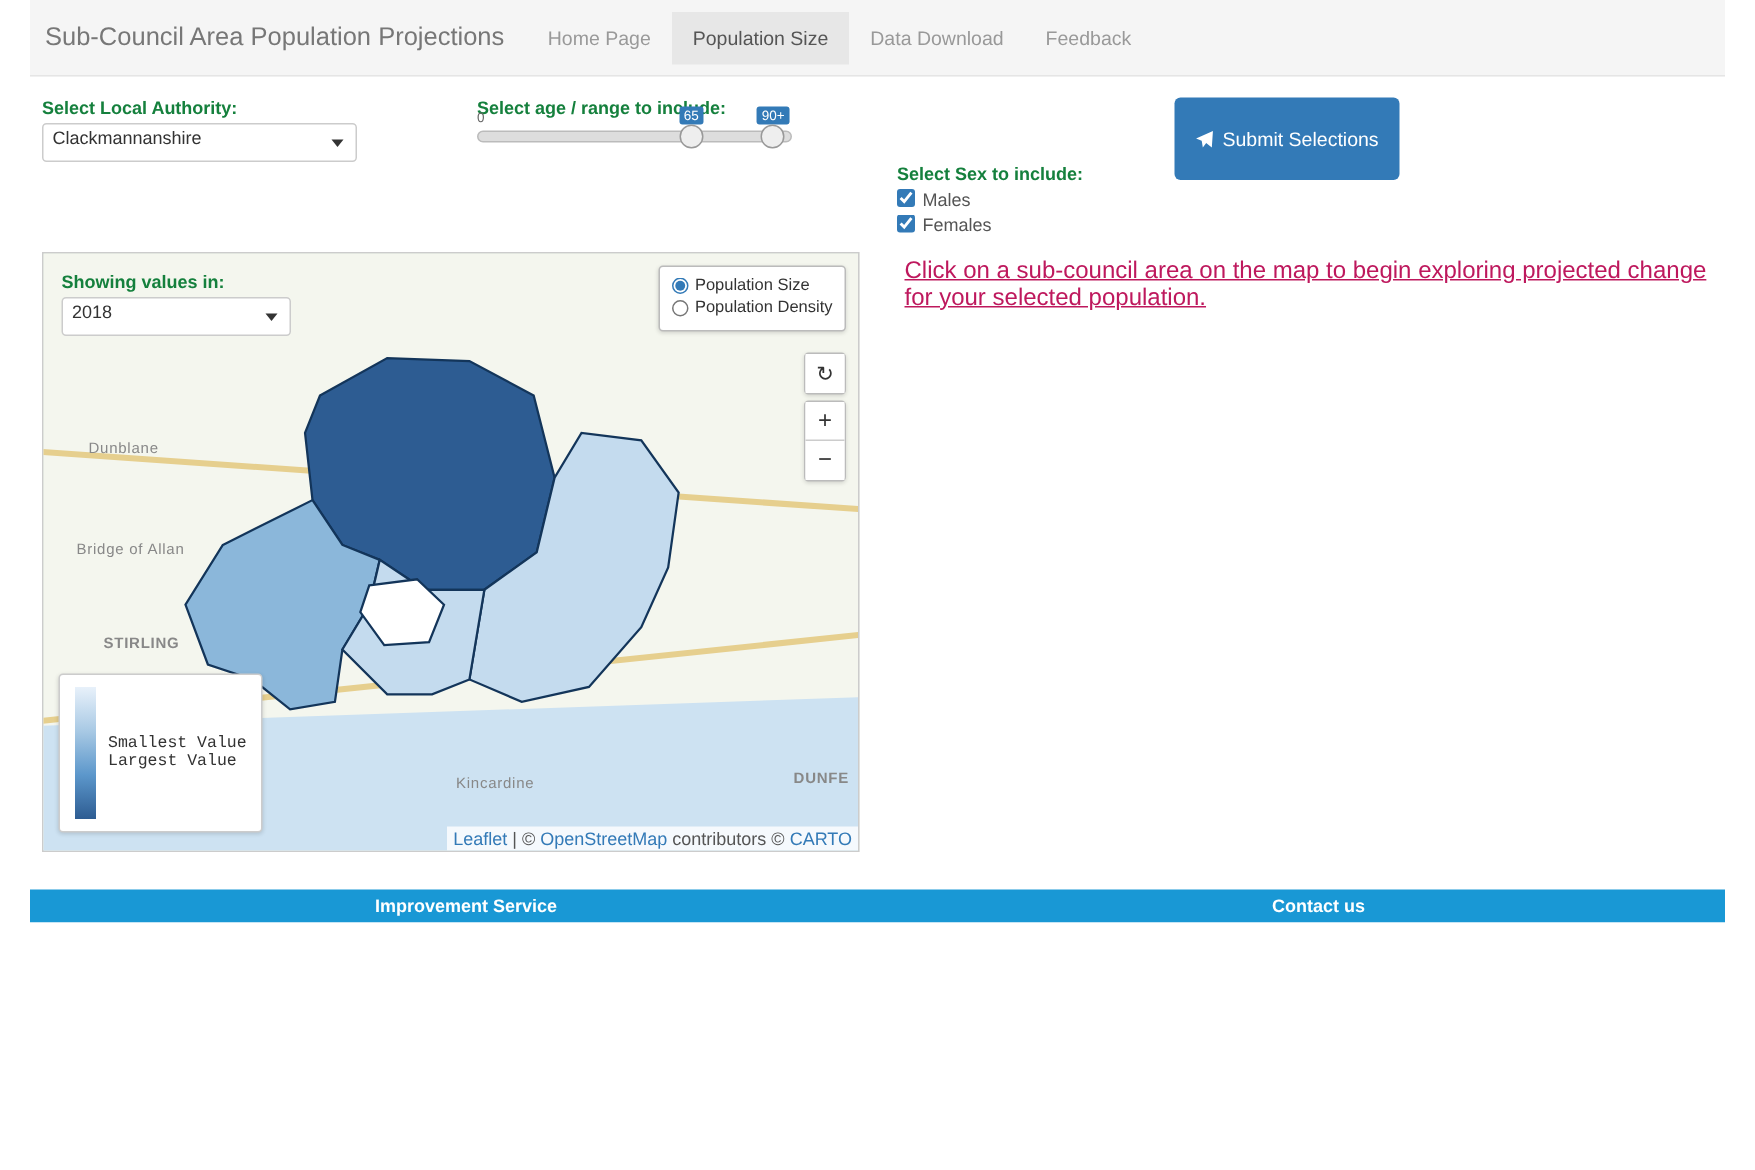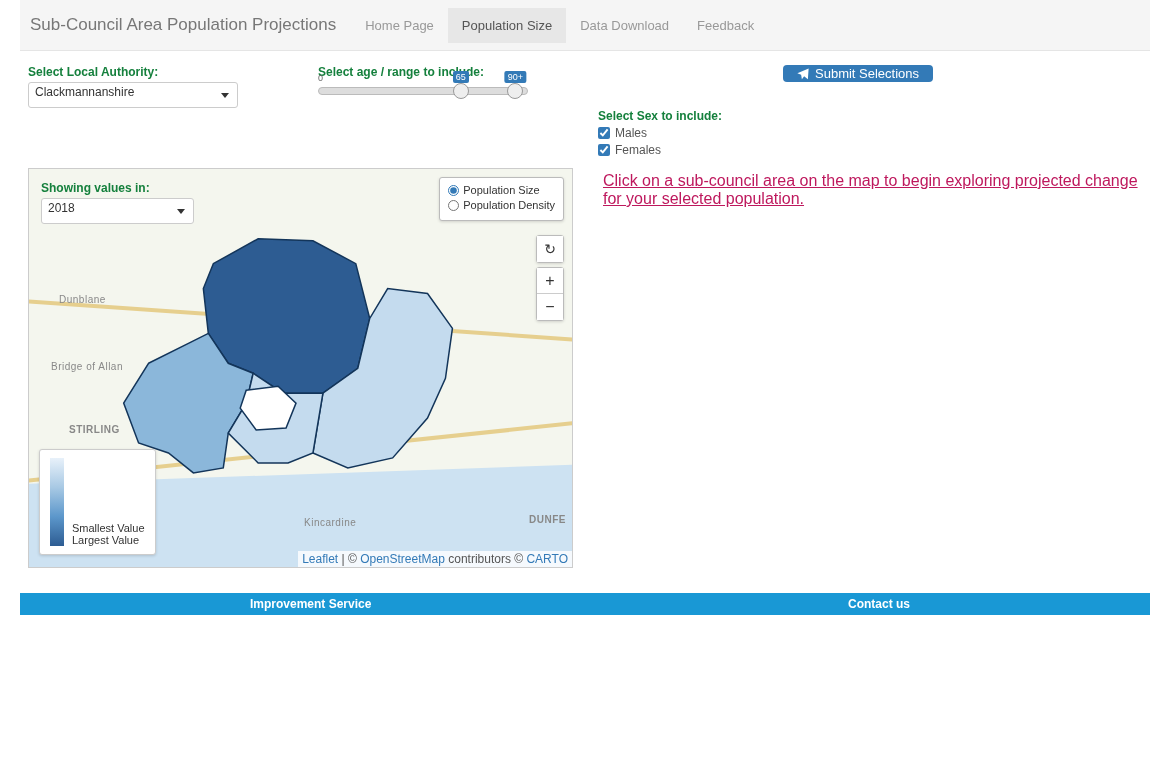--- a/index.html
+++ b/index.html
@@ -16,23 +16,23 @@
     .col-sex { width: 185px; margin-top: 44px; }
     .col-submit { }
     .label { font-weight: bold; font-size: 12px; color: #15803d; margin-bottom: 3px; display: block; }
     .select { width: 210px; height: 26px; border: 1px solid #ccc; border-radius: 3px; padding: 2px 22px 2px 6px; font-size: 12px; background: #fff; position: relative; cursor: pointer; }
     .select::after { content: ''; position: absolute; right: 8px; top: 10px; border-left: 4px solid transparent; border-right: 4px solid transparent; border-top: 5px solid #333; }
     .slider-wrap { position: relative; width: 210px; margin-top: 8px; }
     .slider-track { height: 8px; background: #ddd; border-radius: 4px; position: relative; border: 1px solid #bbb; }
     .slider-badge { position: absolute; top: -16px; background: #337ab7; color: #fff; font-size: 9px; padding: 1px 3px; border-radius: 2px; transform: translateX(-50%); }
     .slider-handle { position: absolute; top: -4px; width: 16px; height: 16px; background: #eee; border: 1px solid #999; border-radius: 50%; transform: translateX(-50%); cursor: grab; }
     .slider-min { position: absolute; left: 0; top: -14px; font-size: 9px; color: #666; }
-    .checkbox-row { display: flex; align-items: center; gap: 5px; font-size: 12px; color: #555; margin-bottom: 3px; }
+    .checkbox-row { display: flex; align-items: flex-start; gap: 5px; font-size: 12px; color: #555; margin-bottom: 3px; }
     .checkbox-row input { accent-color: #337ab7; width: 12px; height: 12px; }
-    .btn-submit { background: #337ab7; color: #fff; border: none; border-radius: 4px; padding: 1px 14px; font-size: 13px; cursor: pointer; display: inline-flex; align-items: center; gap: 6px; }
+    .btn-submit { background: #337ab7; color: #fff; border: none; border-radius: 4px; padding: 20px 14px; font-size: 13px; cursor: pointer; display: inline-flex; align-items: center; gap: 6px; }
     .btn-submit svg { width: 12px; height: 12px; fill: #fff; }
     .main-row { display: flex; padding: 0 28px; gap: 30px; }
     .map-col { width: 545px; position: relative; }
     .right-col { flex: 1; padding-top: 4px; }
     .hint { font-size: 16px; color: #be185d; text-decoration: underline; }
     .map-overlay-select { position: absolute; top: 10px; left: 10px; z-index: 5; background: rgba(255,255,255,0); padding: 2px; }
     .map-overlay-select .label { font-size: 12px; }
     .map-overlay-select .select { width: 153px; background: #fff; }
     .map { width: 545px; height: 400px; position: relative; background: #eef4e9; border: 1px solid #ccc; overflow: hidden; }
     .map-labels { position: absolute; font-size: 10px; color: #888; font-weight: bold; letter-spacing: 0.5px; }
@@ -41,21 +41,21 @@
     .radio-row input { accent-color: #337ab7; width: 11px; height: 11px; }
     .map-ctrl { position: absolute; right: 8px; background: #fff; border: 1px solid #bbb; border-radius: 3px; z-index: 5; box-shadow: 0 1px 3px rgba(0,0,0,0.15); }
     .map-ctrl button { width: 26px; height: 26px; background: #fff; border: none; font-size: 16px; line-height: 1; cursor: pointer; display: block; color: #333; }
     .map-ctrl.reset { top: 66px; }
     .map-ctrl.reset button { font-size: 14px; }
     .map-ctrl.zoom { top: 98px; }
     .map-ctrl.zoom button:first-child { border-bottom: 1px solid #ccc; }
     .legend { position: absolute; bottom: 12px; left: 10px; background: #fff; border: 1px solid #ccc; border-radius: 3px; padding: 8px 10px; font-size: 11px; z-index: 5; box-shadow: 0 1px 3px rgba(0,0,0,0.15); }
     .legend-swatch { width: 14px; height: 88px; background: linear-gradient(to bottom, #e8f1fa, #a8c9e4, #5c97cb, #2d5c92); }
     .legend-content { display: flex; align-items: stretch; gap: 8px; }
-    .legend-labels { display: flex; flex-direction: column; justify-content: flex-end; }
+    .legend-labels { display: flex; flex-direction: column; justify-content: center; font-family: Liberation Mono, monospace; }
     .attribution { position: absolute; bottom: 0; right: 0; background: rgba(255,255,255,0.8); font-size: 12px; padding: 1px 4px; color: #555; z-index: 5; }
     .attribution a { color: #337ab7; text-decoration: none; }
     .footer-bar { background: #1998d5; height: 22px; margin: 25px 20px 0 20px; display: flex; justify-content: space-between; align-items: center; padding: 0 240px 0 230px; color: #fff; font-size: 12px; font-weight: bold; }
     
     .water { position: absolute; width: 600px; height: 120px; background: #cde2f2; left: -20px; top: 305px; transform: rotate(-2deg); }
     .land { position: absolute; inset: 0; background: #f4f6ee; }
     .road { position: absolute; background: #e6cf8e; height: 4px; }
   </style>
 </head>
 <body>

